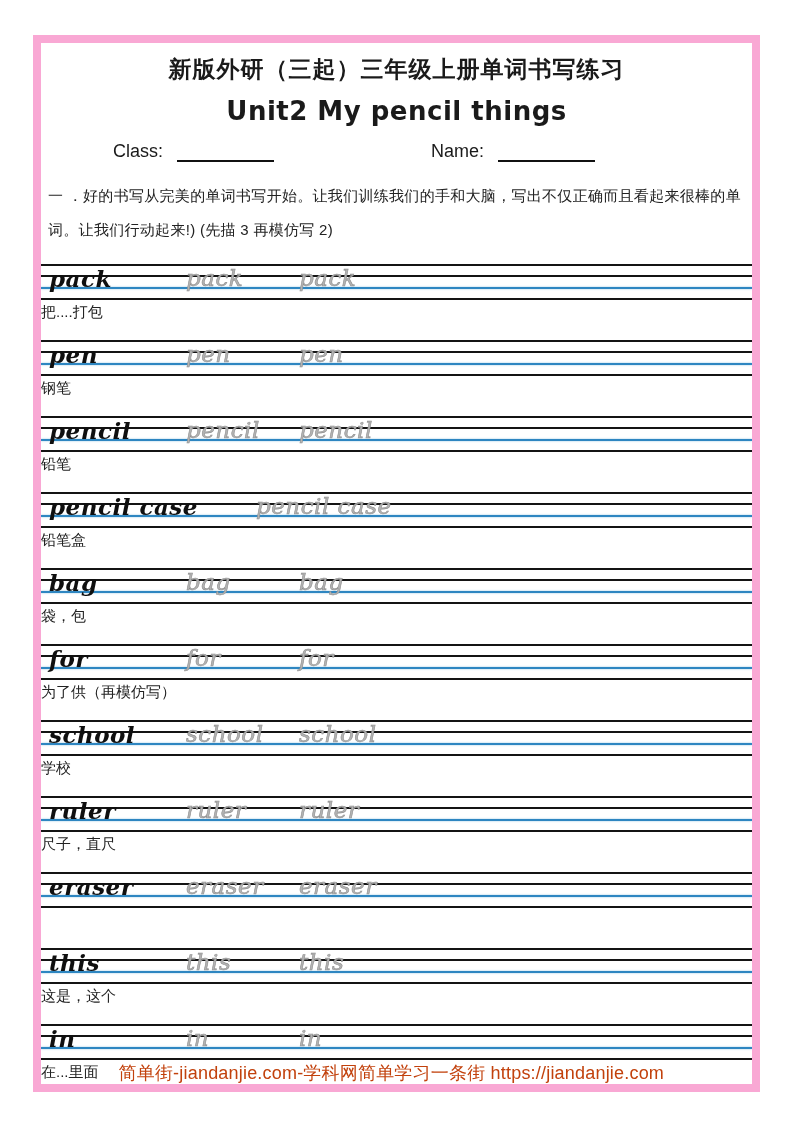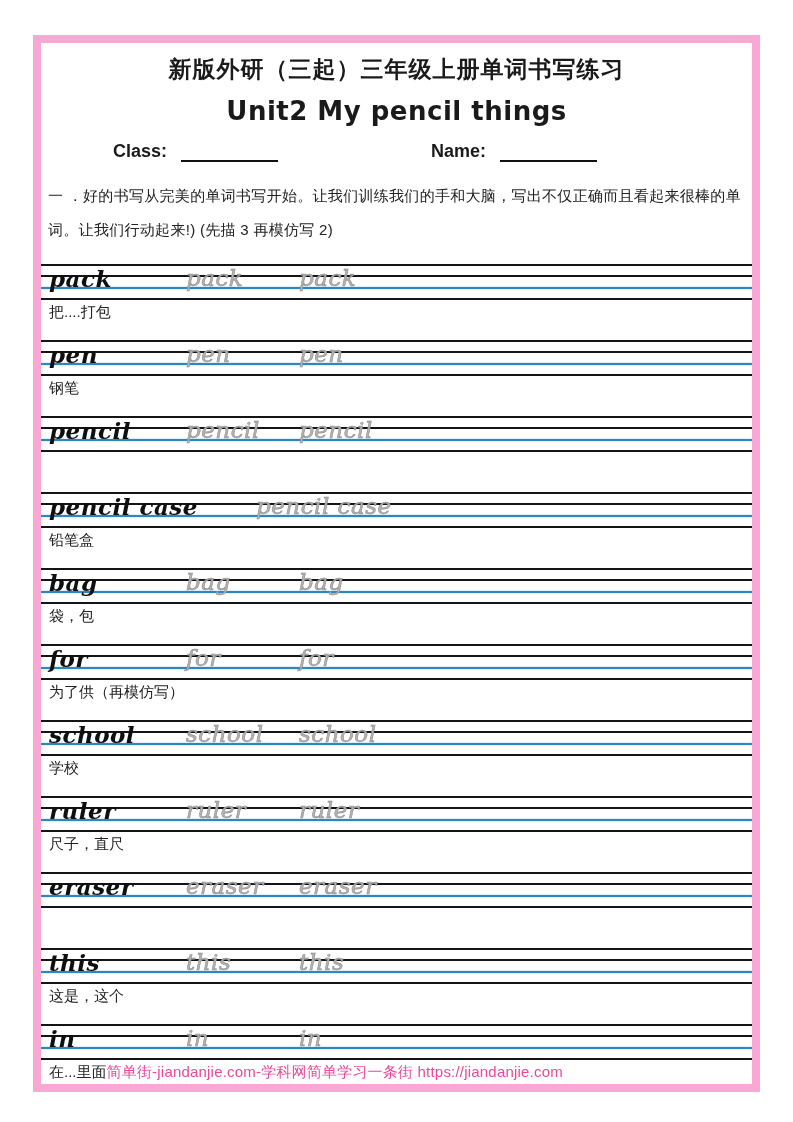--- a/index.html
+++ b/index.html
@@ -14,21 +14,21 @@
     border:8px solid #f9a8d4; background:#fff; overflow:hidden;
   }
   .title {
     text-align:center; margin-top:11px; font-size:23px; font-weight:700;
     letter-spacing:1px;
   }
   .subtitle {
     text-align:center; margin-top:11px; font-size:26px; font-weight:700;
     font-family:"DejaVu Sans", sans-serif; letter-spacing:0.5px;
   }
-  .class-row { position:relative; height:30px; margin-top:15px; font-size:18px; font-weight:700; }
+  .class-row { position:relative; height:30px; margin-top:15px; font-size:18px; font-weight:400; }
   .cn-group { position:absolute; top:0; display:flex; align-items:flex-end; }
   .cn-group.class-group { left:72px; }
   .cn-group.name-group { left:390px; }
   .blank-line { display:inline-block; width:97px; height:21px; border-bottom:2px solid #111; margin-left:14px; }
   .instructions {
     margin:8px 7px 0 7px; font-size:15px; line-height:34px; color:#222;
     letter-spacing:0.3px;
   }
   .blocks { position:absolute; top:221px; left:0; right:0; }
   .block { height:76px; }
@@ -42,22 +42,22 @@
     position:absolute; top:3px; font-size:23px; line-height:23px;
     font-family:"DejaVu Serif", serif; font-style:italic; letter-spacing:0.5px;
     white-space:nowrap; z-index:2;
   }
   .copy.solid { font-weight:700; color:#0f0f0f; }
   .copy.traced { color:#b3b3b3; -webkit-text-stroke:0.6px #8f8f8f; }
   .c1 { left:8px; }
   .c2 { left:145px; }
   .c3 { left:258px; }
   .pc .c2 { left:215px; }
-  .meaning-row { height:41px; display:flex; align-items:center; padding-left:8px; font-size:15px; color:#222; }
-  .watermark { color:#ec4899; font-size:15px; letter-spacing:0.2px; }
+  .meaning-row { height:41px; display:flex; align-items:center; font-size:15px; color:#222; }
+  .watermark { color:#c2410c; margin-left:20px; font-size:18px; letter-spacing:0.2px; }
 </style>
 </head>
 <body>
 
 <div class="page-box">
 
   <div class="title">新版外研（三起）三年级上册单词书写练习</div>
   <div class="subtitle">Unit2 My pencil things</div>
 
   <div class="class-row">
@@ -108,20 +108,23 @@
     <div class="block">
       <div class="guide">
         <div class="gl l1"></div>
         <div class="gl l2"></div>
         <div class="gl l3"></div>
         <div class="gl l4"></div>
         <span class="copy solid c1">pencil</span>
         <span class="copy traced c2">pencil</span>
         <span class="copy traced c3">pencil</span>
       </div>
+      <div class="meaning-row">
+        <span>铅笔</span>
+      </div>
     </div>
 
     <div class="block">
       <div class="guide pc">
         <div class="gl l1"></div>
         <div class="gl l2"></div>
         <div class="gl l3"></div>
         <div class="gl l4"></div>
         <span class="copy solid c1">pencil case</span>
         <span class="copy traced c2">pencil case</span>

